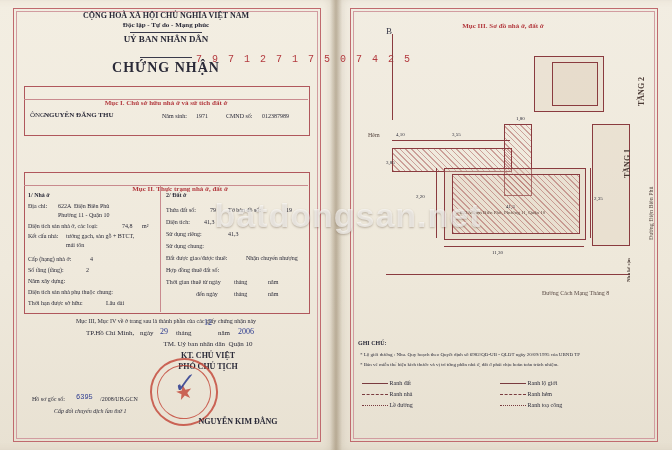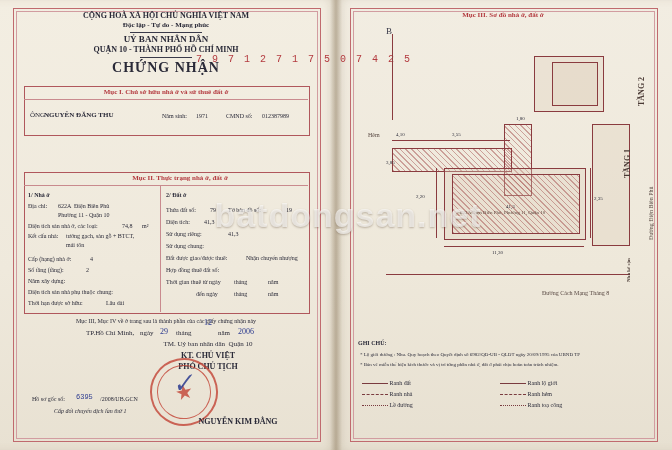--- a/index.html
+++ b/index.html
@@ -31,21 +31,21 @@
     position:absolute;border:1px solid #c06a6e;
   }
   .lframe{left:13px;top:8px;width:306px;height:432px;}
   .lframe2{left:16px;top:11px;width:300px;height:426px;border-color:#d29ca0;}
   .rframe{left:350px;top:8px;width:306px;height:432px;}
   .rframe2{left:353px;top:11px;width:300px;height:426px;border-color:#d29ca0;}
 
   .t{position:absolute;white-space:pre;line-height:1.1;}
   .ctr{text-align:center;}
   .b{font-weight:bold;}
-  .red{color:#b33a3f;}
+  .red{color:#b33a3f;margin-top:11px;}
   .blue{color:#2b3a8f;}
   .tiny{font-size:5px;}
   .f6{font-size:6px;}
   .f7{font-size:7px;}
   .f8{font-size:8px;}
   .f9{font-size:9px;}
   .f14{font-size:14px;}
 
   
   .hr{position:absolute;height:1px;background:#3a3a4a;}
@@ -111,28 +111,27 @@
   <div class="frame lframe"></div>
   <div class="frame lframe2"></div>
   <div class="frame rframe"></div>
   <div class="frame rframe2"></div>
 
   <div class="t f8 b ctr" style="left:24px;top:12px;width:284px;">CỘNG HOÀ XÃ HỘI CHỦ NGHĨA VIỆT NAM</div>
   <div class="t f7 b ctr" style="left:24px;top:22px;width:284px;">Độc lập - Tự do - Mạng phúc</div>
   <div class="hr" style="left:130px;top:32px;width:72px;"></div>
 
   <div class="t f9 b ctr" style="left:24px;top:35px;width:284px;">UỶ BAN NHÂN DÂN</div>
-  <div class="t f8 b ctr" style="left:24px;top:46px;width:284px;">QUẬN 10 - THÀNH PHỐ HỒ CHÍ MINH</div>
   <div class="hr" style="left:140px;top:57px;width:52px;"></div>
 
   <div class="t f14 b ctr" style="left:24px;top:60px;width:284px;letter-spacing:1px;">CHỨNG NHẬN</div>
   <div class="serial" style="left:196px;top:54px;">7 9 7 1 2 7 1 7 5 0 7 4 2 5</div>
 
   <div class="box" style="left:24px;top:86px;width:284px;height:48px;"></div>
-  <div class="t f7 b red ctr" style="left:24px;top:89px;width:284px;">Mục I. Chủ sở hữu nhà ở và sử thuê đất ở</div>
+  <div class="t f7 b red ctr" style="left:24px;top:89px;width:284px;">Mục I. Chủ sở hữu nhà ở và sử tích đất ở</div>
   <div class="line" style="left:24px;top:99px;width:284px;"></div>
   <div class="t f7" style="left:30px;top:112px;">ÔNG :</div>
   <div class="t f7 b" style="left:44px;top:112px;">NGUYỄN ĐĂNG THU</div>
   <div class="t f6" style="left:162px;top:113px;">Năm sinh:</div>
   <div class="t f6" style="left:196px;top:113px;">1971</div>
   <div class="t f6" style="left:226px;top:113px;">CMND số:</div>
   <div class="t f6" style="left:262px;top:113px;">012387989</div>
 
   <div class="box" style="left:24px;top:172px;width:284px;height:140px;"></div>
   <div class="t f7 b red ctr" style="left:24px;top:175px;width:312px;">Mục II. Thực trạng nhà ở, đất ở</div>

